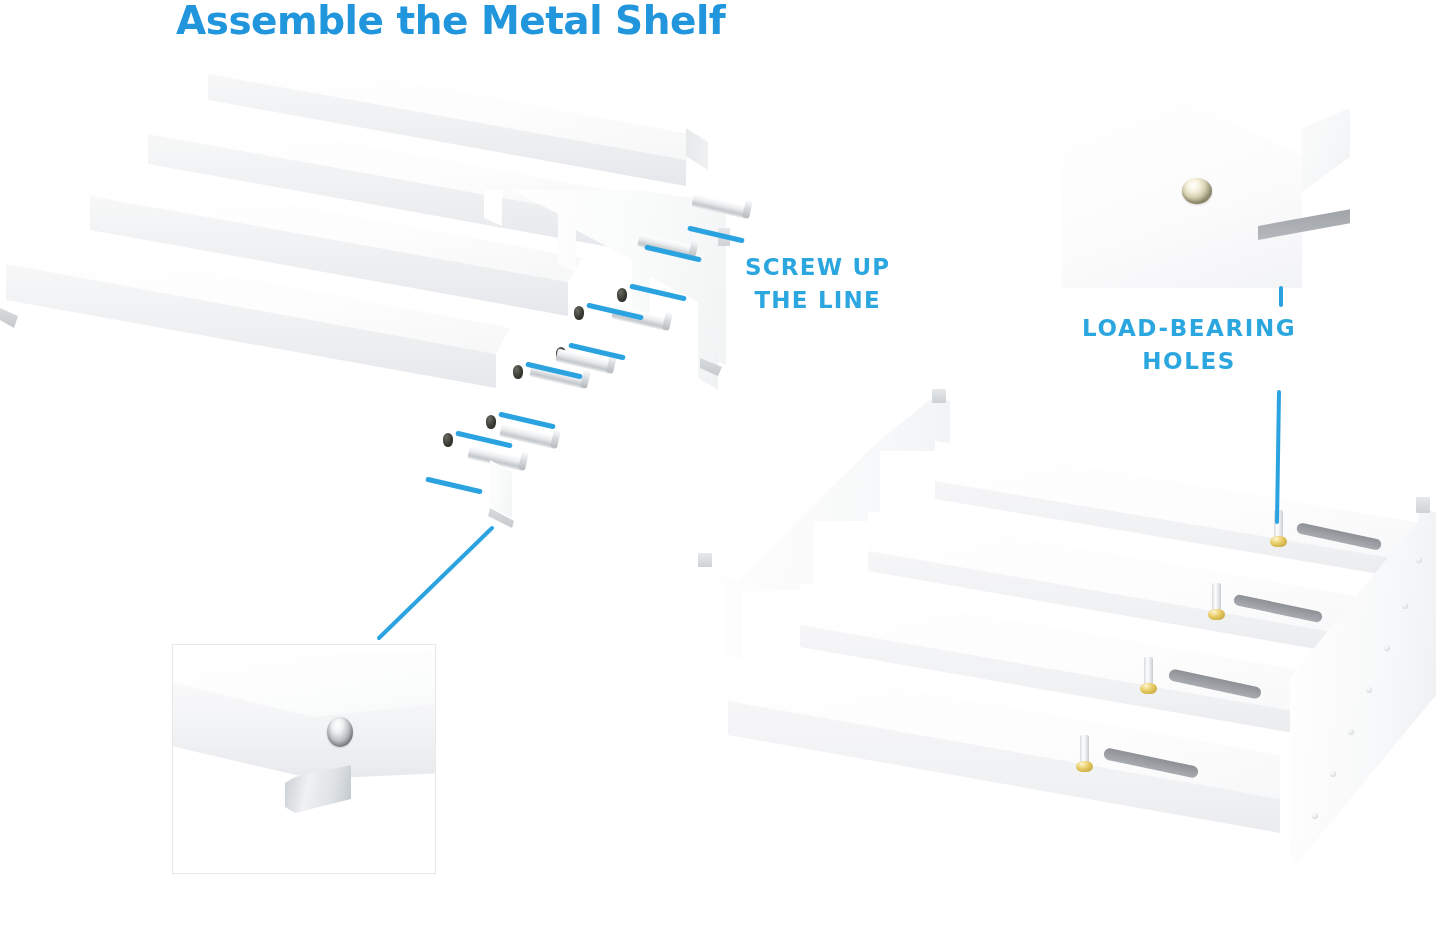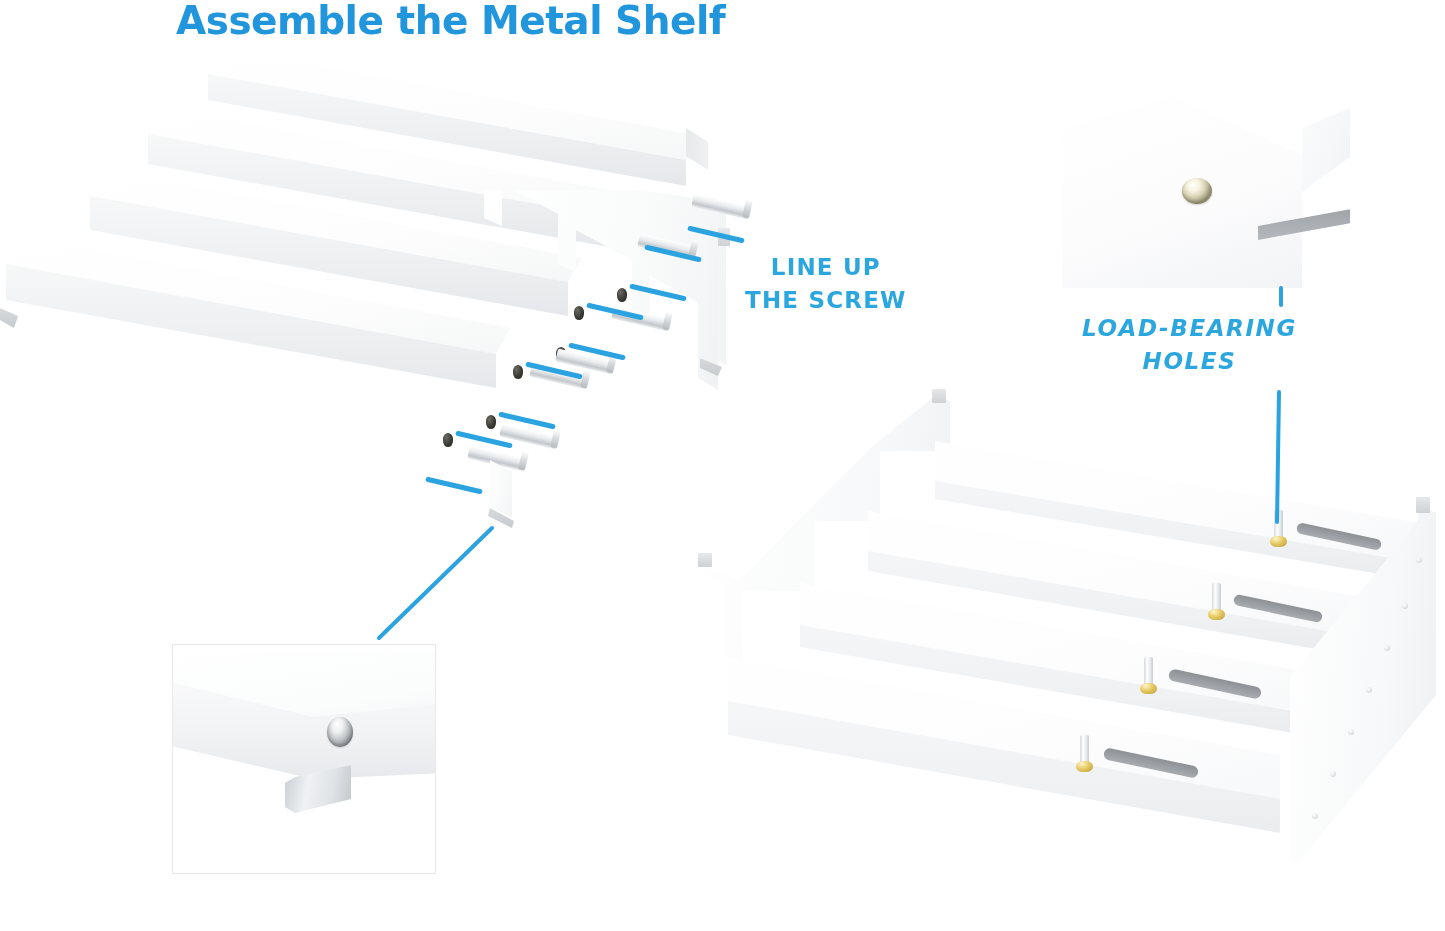--- a/index.html
+++ b/index.html
@@ -35,21 +35,21 @@
     font-family: "DejaVu Sans", sans-serif;
     font-size: 23px;
     font-weight: bold;
     color: #2ba6de;
     text-align: center;
     line-height: 1.42;
     letter-spacing: 1.2px;
     white-space: nowrap;
   }
   #callout-line-up   { left: 745px;  top: 251px; }
-  #callout-screw     { left: 1082px; top: 312px; letter-spacing: 1.6px; font-style: italic; }
+  #callout-screw     { left: 1082px; top: 312px; letter-spacing: 1.6px; }
   #callout-pad       { left: 222px;  top: 570px; letter-spacing: 1.0px; }
 
   
   #leaders {
     position: absolute;
     left: 0; top: 0;
     width: 1445px; height: 931px;
     pointer-events: none;
   }
   
@@ -361,22 +361,22 @@
     <div class="ins-surface" style="left:-6px; top:24px; width:280px; height:110px;
                 background: linear-gradient(180deg, #fbfbfc 0%, #f2f3f5 55%, #e7e9ec 100%);
                 clip-path: polygon(0 12px, 146px 48px, 280px 34px, 280px 104px, 146px 110px, 0 76px);
                 border-radius: 0 0 30px 0;"></div>
     <div class="screwhead-chrome" style="left:154px; top:72px;"></div>
     <div class="pad-block" style="left:112px; top:120px; width:66px; height:48px;
                 clip-path: polygon(10px 12px, 66px 0, 66px 34px, 10px 48px, 0 42px, 0 18px);"></div>
   </div>
 
   <div class="callout" id="callout-line-up">
-    <div>LINE UP</div>
-    <div>THE SCREW</div>
+    <div>SCREW UP</div>
+    <div>THE LINE</div>
   </div>
 
   <div class="callout" id="callout-screw">
     <div>LOAD-BEARING</div>
     <div>HOLES</div>
   </div>
 
 
   <svg id="leaders" viewBox="0 0 1445 931" xmlns="http://www.w3.org/2000/svg">
 

